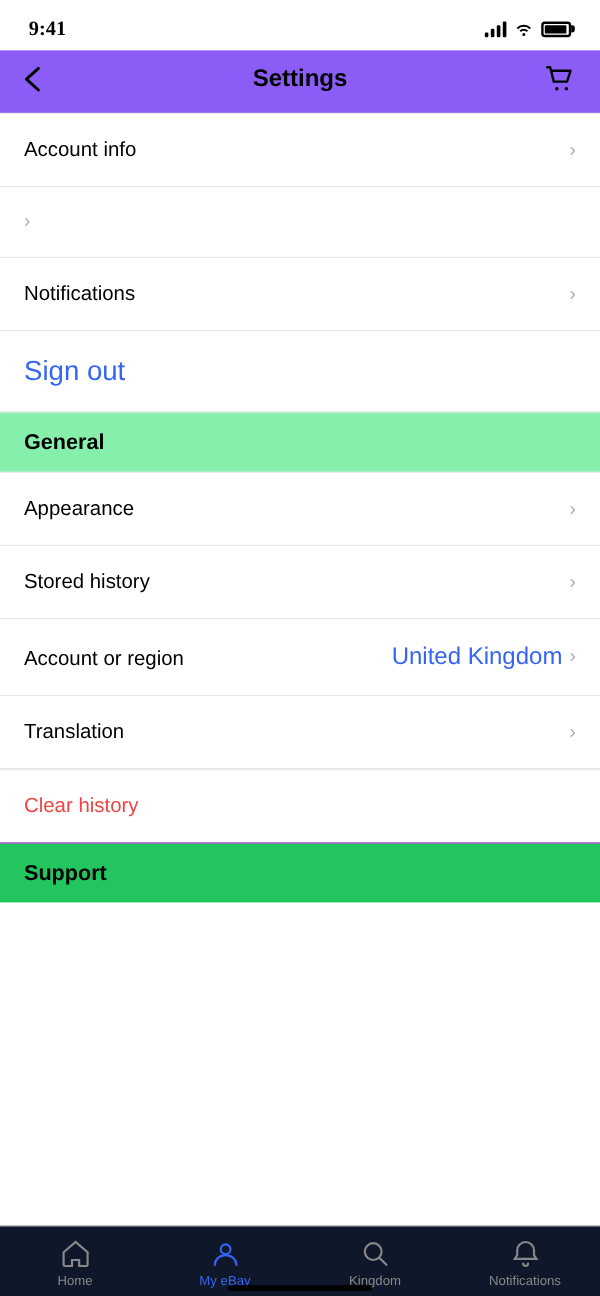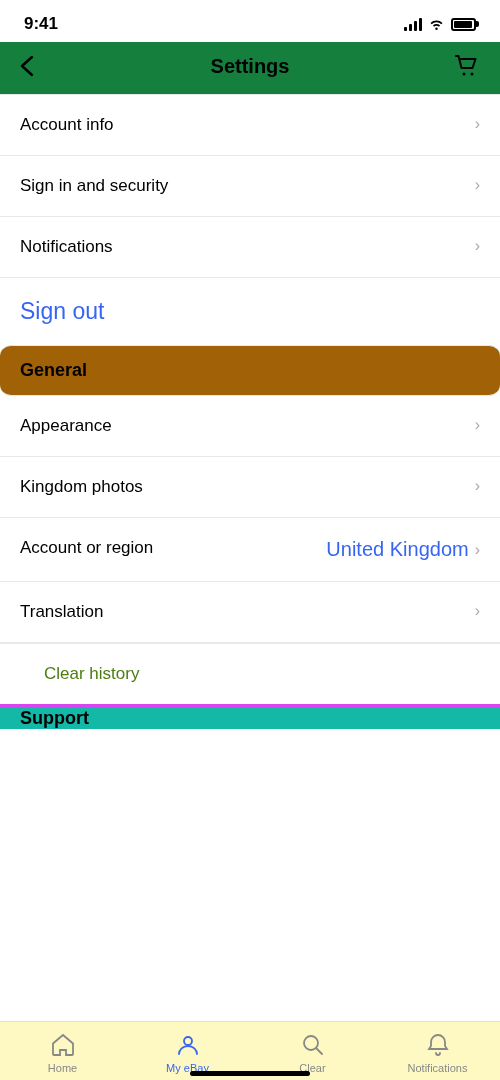--- a/index.html
+++ b/index.html
@@ -18,20 +18,21 @@
       display: flex;
       justify-content: space-between;
       align-items: center;
       padding: 14px 24px 8px;
       background: #fff;
     }
     .status-time {
       font-size: 17px;
       font-weight: 600;
       color: #000;
+      font-family: Liberation Serif, serif;
     }
     .status-icons {
       display: flex;
       align-items: center;
       gap: 6px;
     }
     .signal-bars {
       display: flex;
       align-items: flex-end;
       gap: 2px;
@@ -75,21 +76,21 @@
       background: #000;
       border-radius: 1px;
     }
 
     
     .header {
       display: flex;
       align-items: center;
       justify-content: space-between;
       padding: 10px 20px 14px;
-      background: #15803d;
+      background: #8b5cf6;
       border-bottom: 1px solid #e8e8e8;
     }
     .header-back {
       font-size: 22px;
       color: #000;
       cursor: pointer;
       width: 36px;
       display: flex;
       align-items: center;
     }
@@ -108,21 +109,21 @@
       width: 28px;
       height: 28px;
     }
 
     
     .settings-section {
       background: #fff;
     }
     .settings-item {
       display: flex;
-      align-items: flex-start;
+      align-items: flex-end;
       justify-content: space-between;
       padding: 20px 20px;
       border-bottom: 1px solid #e8e8e8;
       cursor: pointer;
     }
     .settings-item-label {
       font-size: 17px;
       color: #000;
     }
     .settings-item-right {
@@ -143,63 +144,61 @@
       padding: 20px 20px;
       cursor: pointer;
     }
     .sign-out-label {
       font-size: 23px;
       color: #3665f3;
     }
 
     
     .section-header {
-      background: #a16207;
+      background: #86efac;
       padding: 14px 20px;
       border-top: 1px solid #e8e8e8;
       border-bottom: 1px solid #e8e8e8;
-      border-radius: 11px;
     }
     .section-header-title {
       font-size: 18px;
       font-weight: 700;
       color: #000;
     }
 
     
     .clear-history-item {
       padding: 20px 20px;
       border-top: 1px solid #e8e8e8;
       cursor: pointer;
     }
     .clear-history-label {
       font-size: 17px;
-      color: #4d7c0f;
-      margin-left: 24px;
+      color: #ef4444;
     }
 
     
     .support-section {
-      background: #14b8a6;
-      padding: 0 20px;
-      border-top: 4px solid #d946ef;
+      background: #22c55e;
+      padding: 14px 20px;
+      border-top: 1px solid #d946ef;
     }
     .support-title {
       font-size: 18px;
       font-weight: 700;
       color: #000;
     }
 
     
     .bottom-nav {
       position: fixed;
       bottom: 0;
       left: 0;
       width: 500px;
-      background: #fef9c3;
+      background: #0f172a;
       border-top: 1px solid #e0e0e0;
       display: flex;
       align-items: center;
       justify-content: space-around;
       padding: 10px 0 6px;
     }
     .nav-item {
       display: flex;
       flex-direction: column;
       align-items: center;
@@ -282,21 +281,20 @@
 </div>
 
 <div class="settings-section">
   <div class="settings-item">
     <span class="settings-item-label">Account info</span>
     <div class="settings-item-right">
       <span class="chevron-right">›</span>
     </div>
   </div>
   <div class="settings-item">
-    <span class="settings-item-label">Sign in and security</span>
     <div class="settings-item-right">
       <span class="chevron-right">›</span>
     </div>
   </div>
   <div class="settings-item">
     <span class="settings-item-label">Notifications</span>
     <div class="settings-item-right">
       <span class="chevron-right">›</span>
     </div>
   </div>
@@ -310,21 +308,21 @@
 </div>
 
 <div class="settings-section">
   <div class="settings-item">
     <span class="settings-item-label">Appearance</span>
     <div class="settings-item-right">
       <span class="chevron-right">›</span>
     </div>
   </div>
   <div class="settings-item">
-    <span class="settings-item-label">Kingdom photos</span>
+    <span class="settings-item-label">Stored history</span>
     <div class="settings-item-right">
       <span class="chevron-right">›</span>
     </div>
   </div>
   <div class="settings-item">
     <span class="settings-item-label">Account or region</span>
     <div class="settings-item-right">
       <span class="settings-item-value">United Kingdom</span>
       <span class="chevron-right">›</span>
     </div>
@@ -361,21 +359,21 @@
       <path d="M4 22c0-4.4 4-8 9-8s9 3.6 9 8" stroke="#3665f3" stroke-width="1.8" stroke-linecap="round"></path>
     </svg>
     <span class="nav-label active">My eBay</span>
   </div>
 
   <div class="nav-item">
     <svg class="nav-svg" viewBox="0 0 26 26" fill="none">
       <circle cx="11" cy="11" r="7" stroke="#888" stroke-width="1.8"></circle>
       <path d="M16.5 16.5L22 22" stroke="#888" stroke-width="1.8" stroke-linecap="round"></path>
     </svg>
-    <span class="nav-label">Clear</span>
+    <span class="nav-label">Kingdom</span>
   </div>
 
   <div class="nav-item">
     <svg class="nav-svg" viewBox="0 0 26 26" fill="none">
       <path d="M13 3a7 7 0 0 1 7 7v4l2 3H4l2-3V10a7 7 0 0 1 7-7z" stroke="#888" stroke-width="1.8" fill="none"></path>
       <path d="M11 21a2 2 0 0 0 4 0" stroke="#888" stroke-width="1.8" stroke-linecap="round"></path>
     </svg>
     <span class="nav-label">Notifications</span>
   </div>
 

